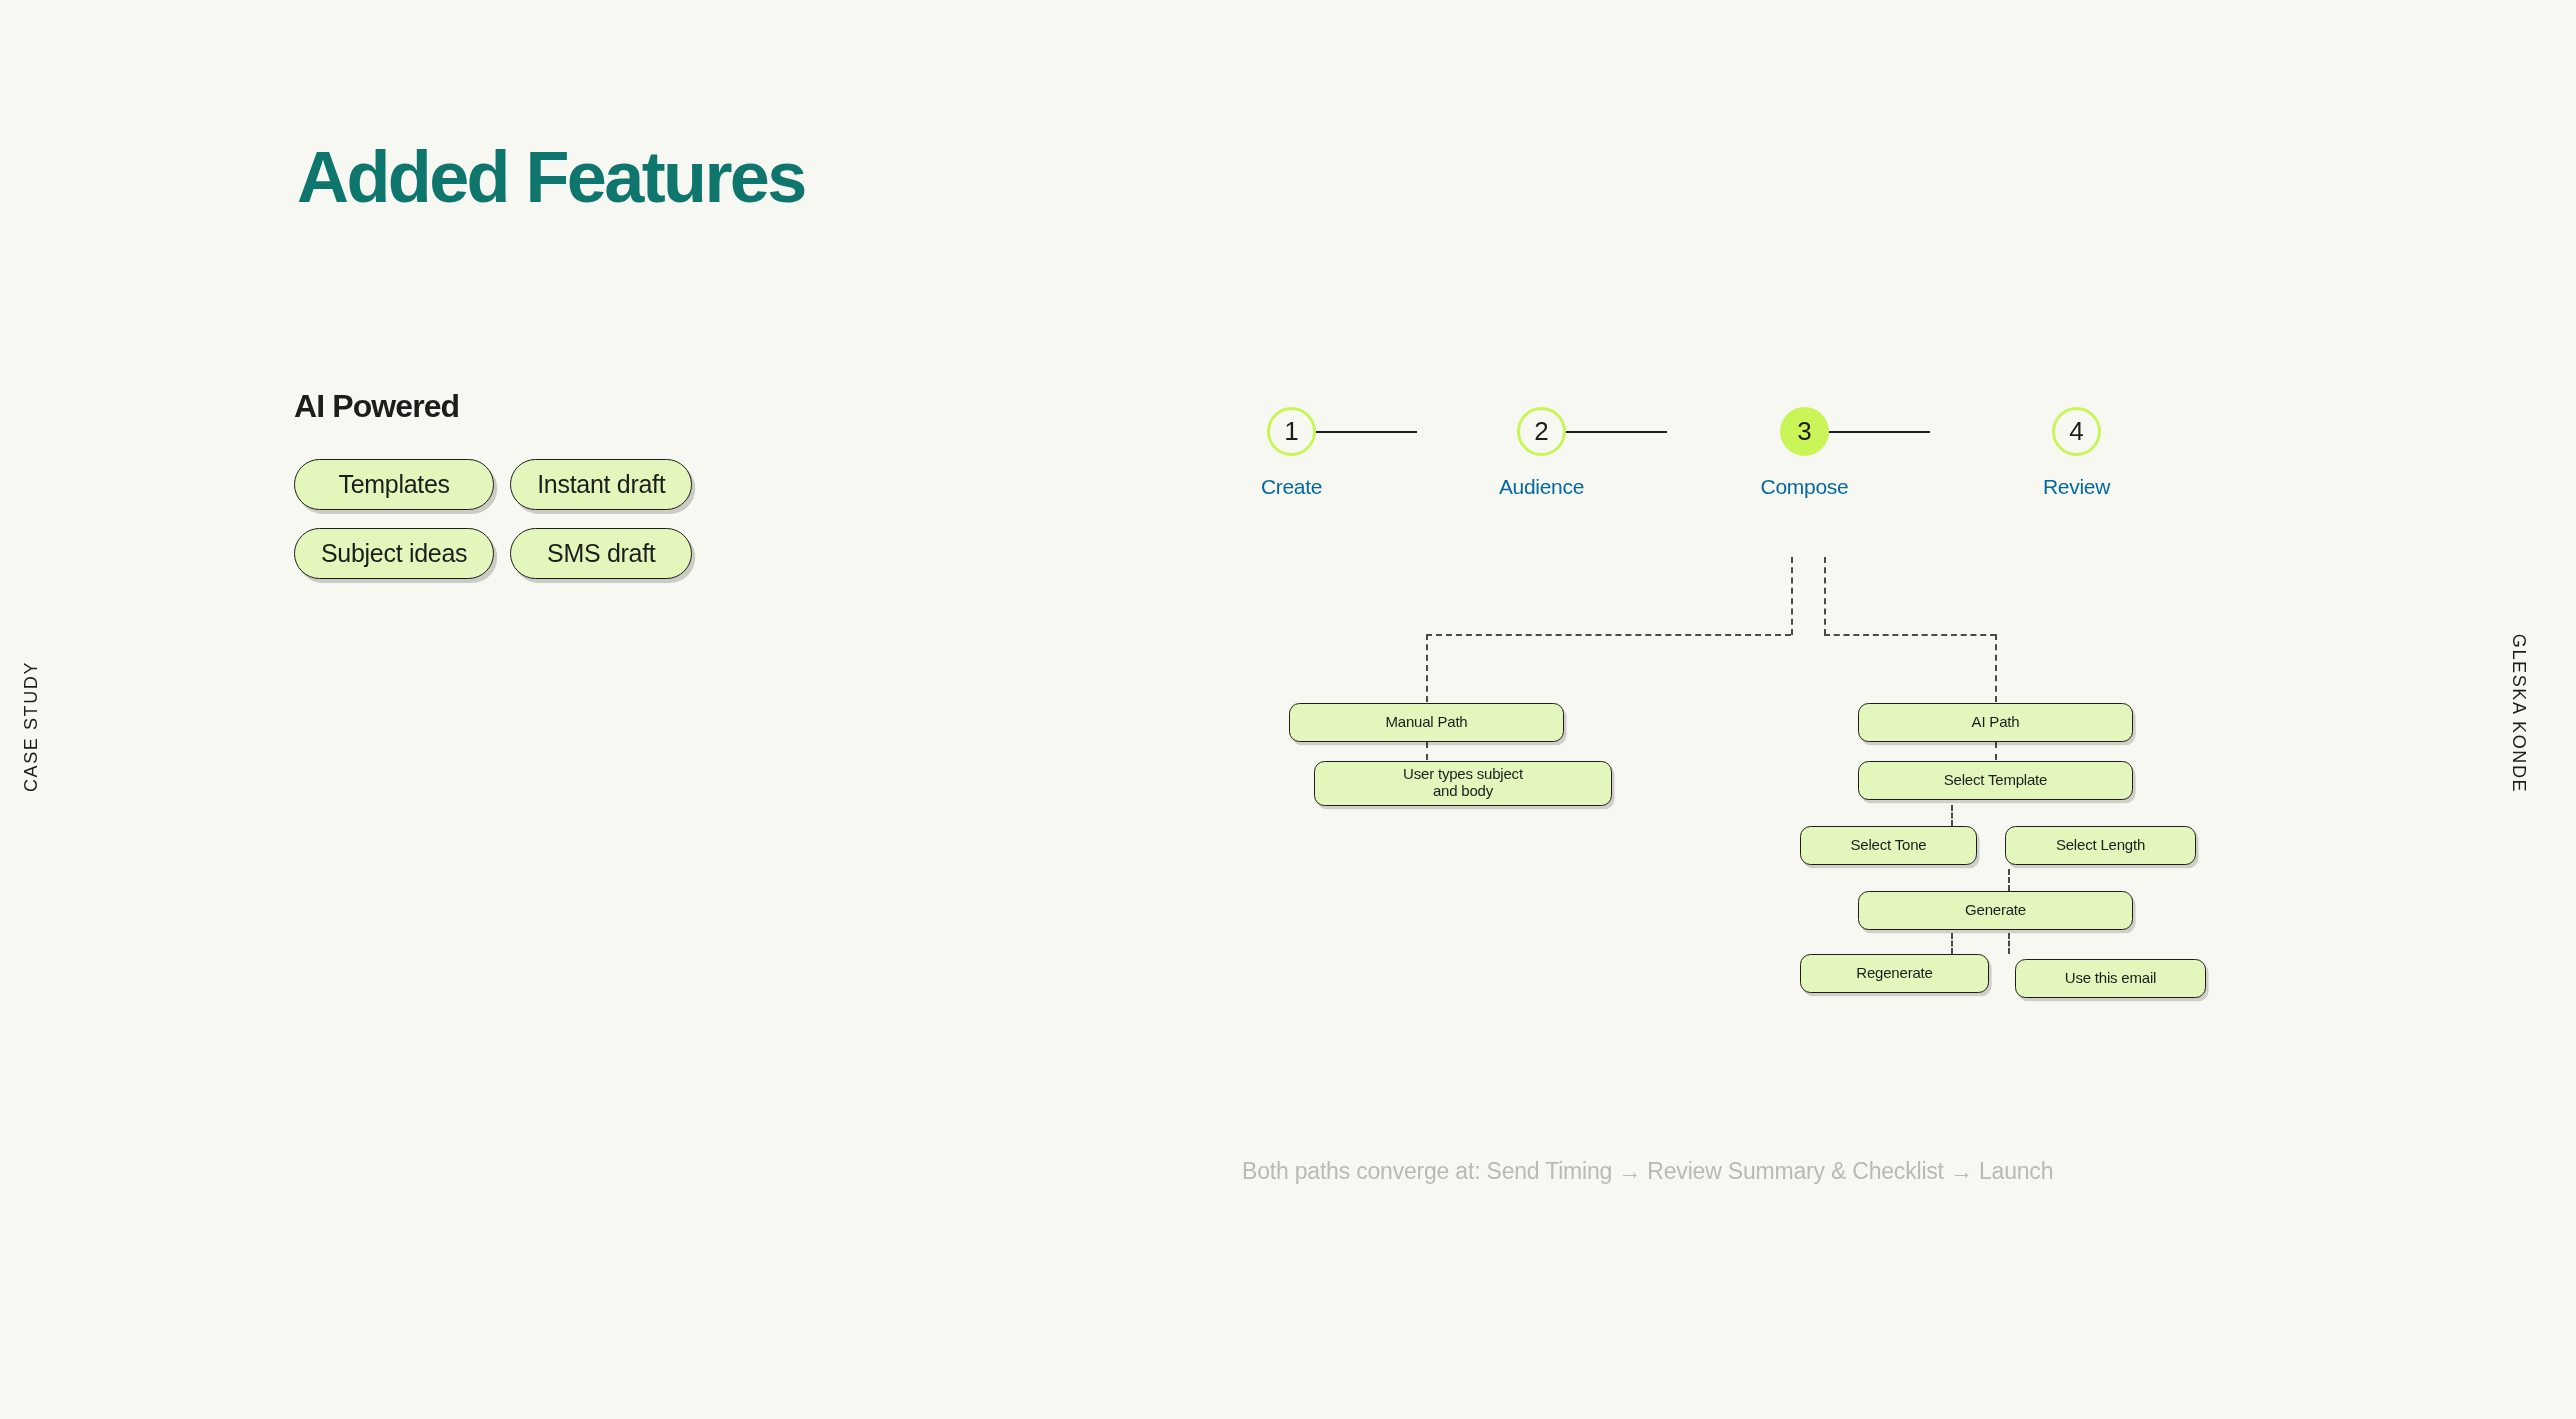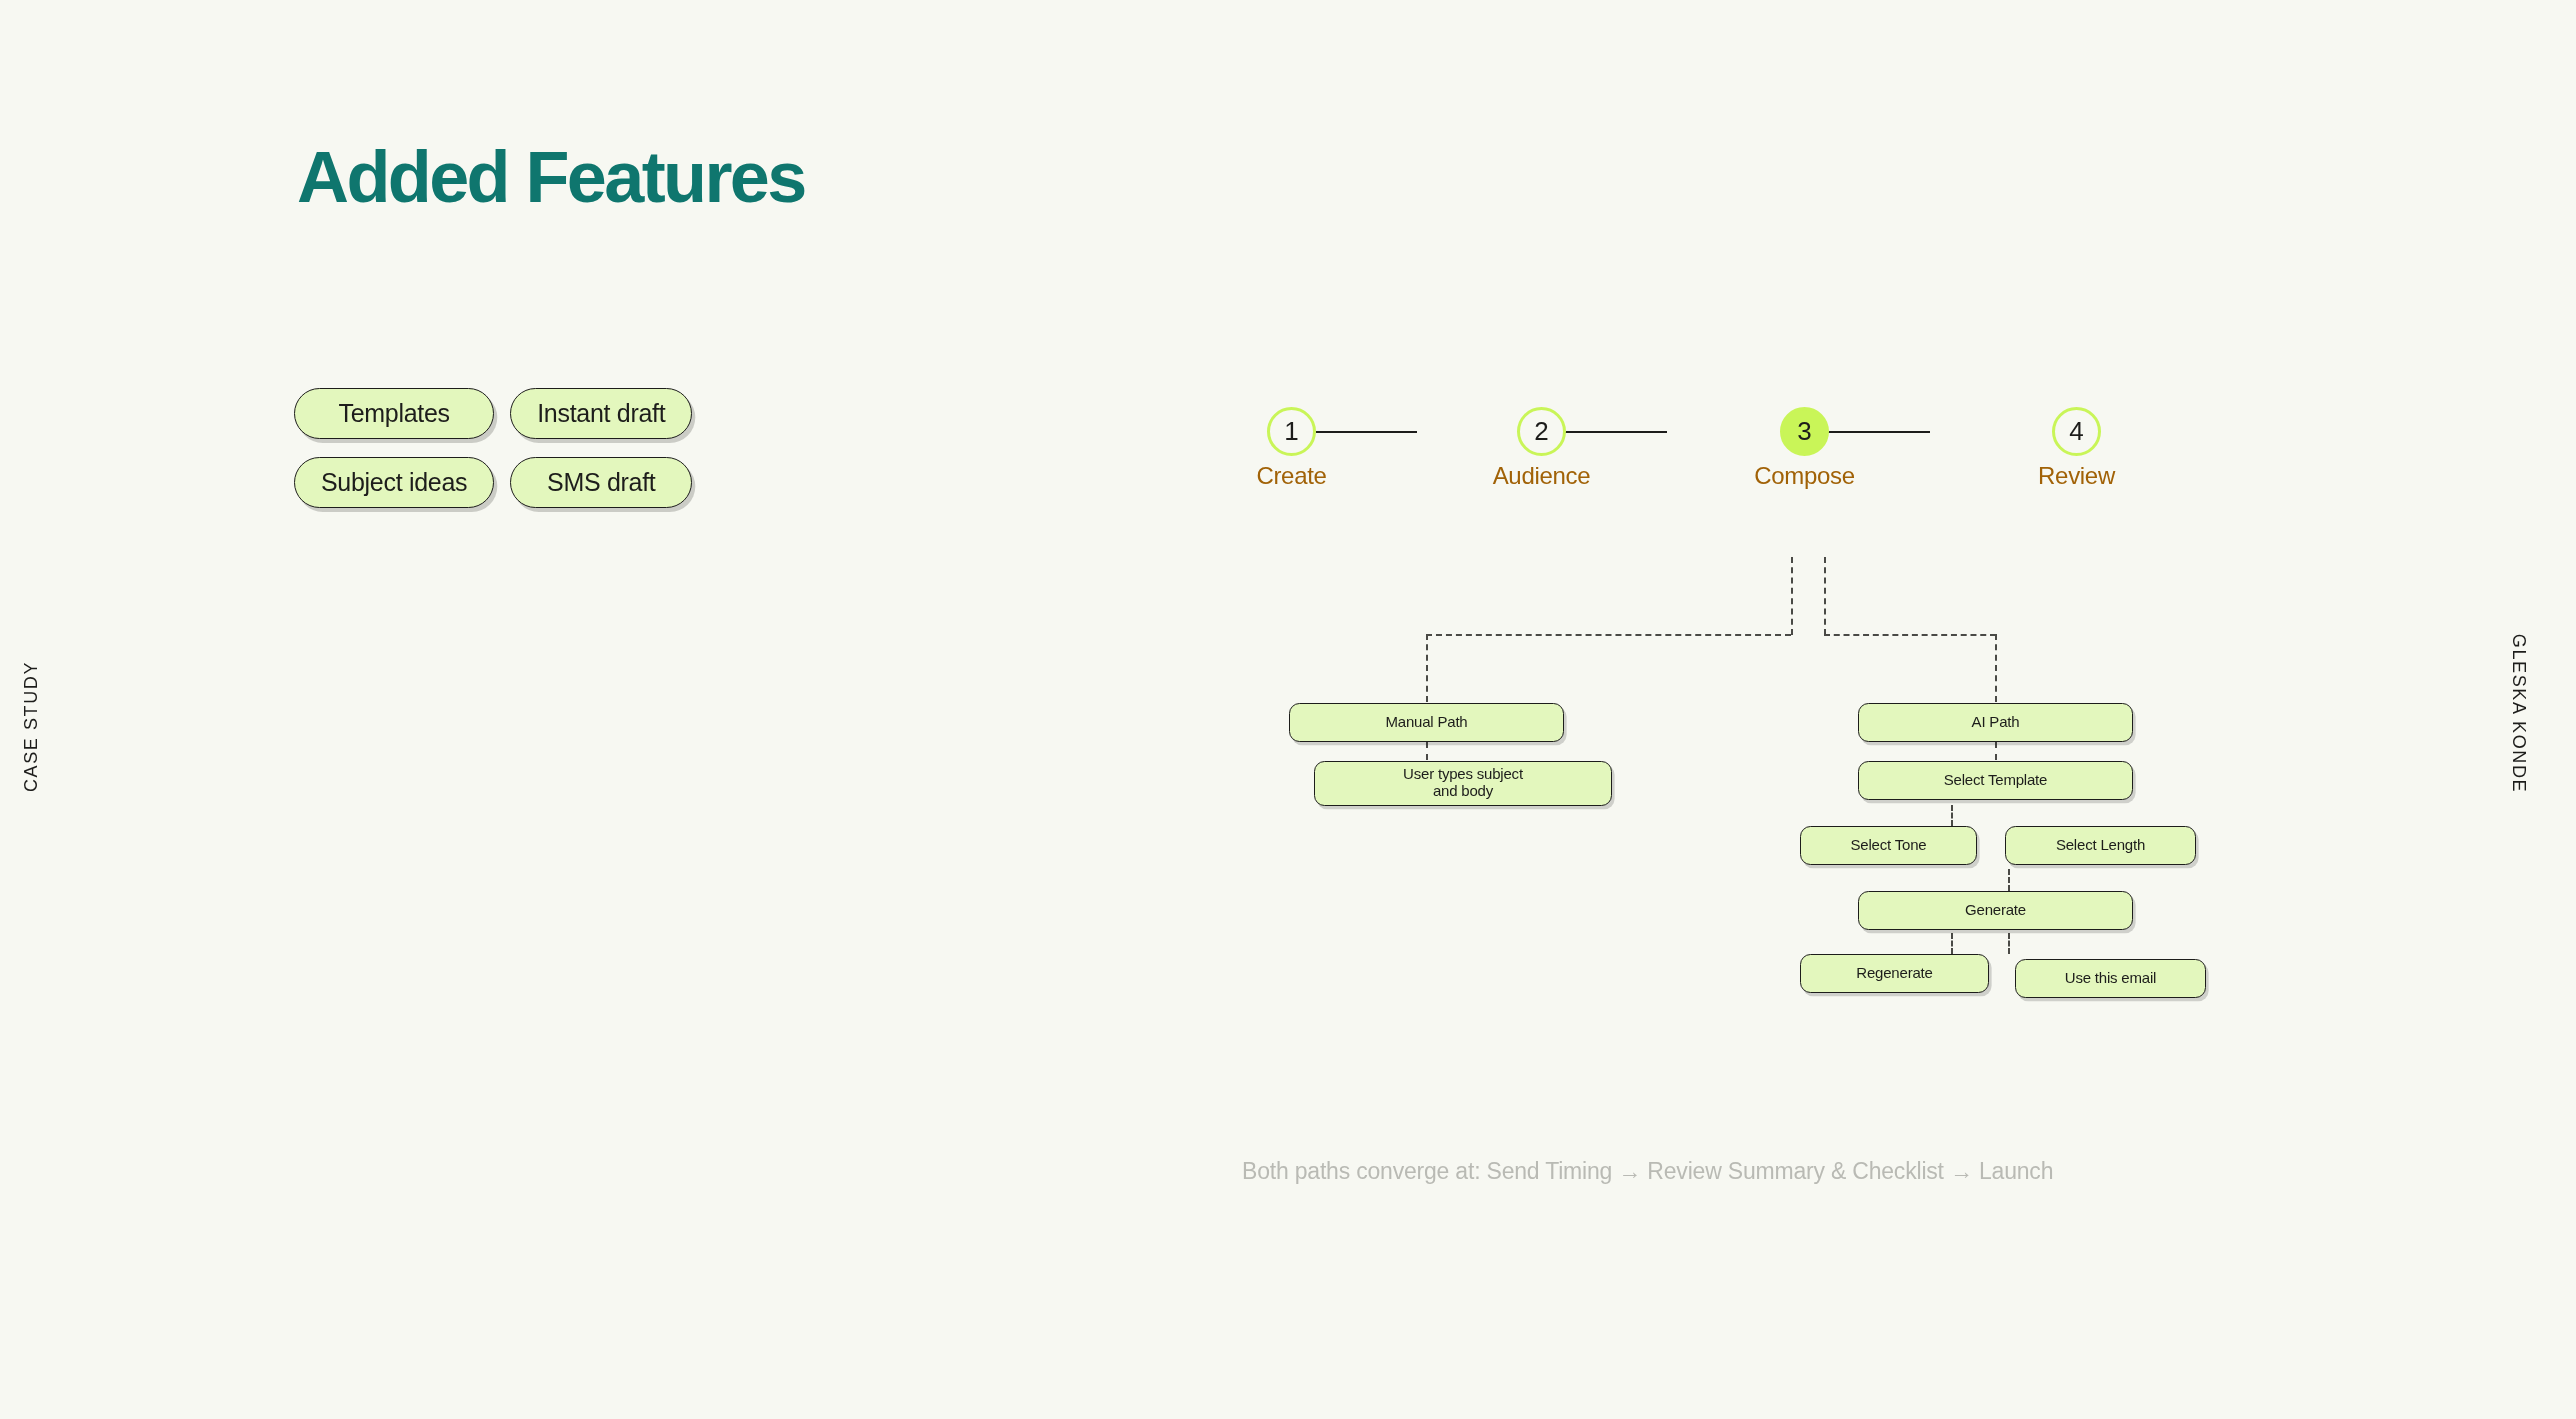--- a/index.html
+++ b/index.html
@@ -92,21 +92,21 @@
   .step-circle{
     width:49px; height:49px;
     border-radius:50%;
     display:flex; align-items:center; justify-content:center;
     font-size:26px;
     color:#1d1d1b;
     border:3.3px solid #c9f558;
     background:transparent;
   }
   .step.active .step-circle{ background:#c9f558; border-color:#c9f558; }
-  .step-label{ margin-top:6px; font-size:24px; letter-spacing:-0.3px; color:#a16207; white-space:nowrap;}
+  .step-label{ margin-top:19px; font-size:21px; letter-spacing:-0.3px; color:#0369a1; white-space:nowrap;}
   .step-connector{
     position:absolute;
     top:24px;
     height:2px;
     background:#1d1d1b;
   }
 
   
   .flow{ position:relative; margin-top:10.5px; height:368px; }
   .node{
@@ -141,20 +141,21 @@
 <body>
 
 <div class="side-label" id="side-left">CASE STUDY</div>
 <div class="side-label" id="side-right">GLESKA KONDE</div>
 
 <h1 id="page-title">Added Features</h1>
 
 <div class="col-left">
 
   <div>
+    <div class="group-title">AI Powered</div>
     <div class="pill-grid">
       <div class="pill">Templates</div>
       <div class="pill">Instant draft</div>
       <div class="pill">Subject ideas</div>
       <div class="pill">SMS draft</div>
     </div>
   </div>
 
 
 </div>

